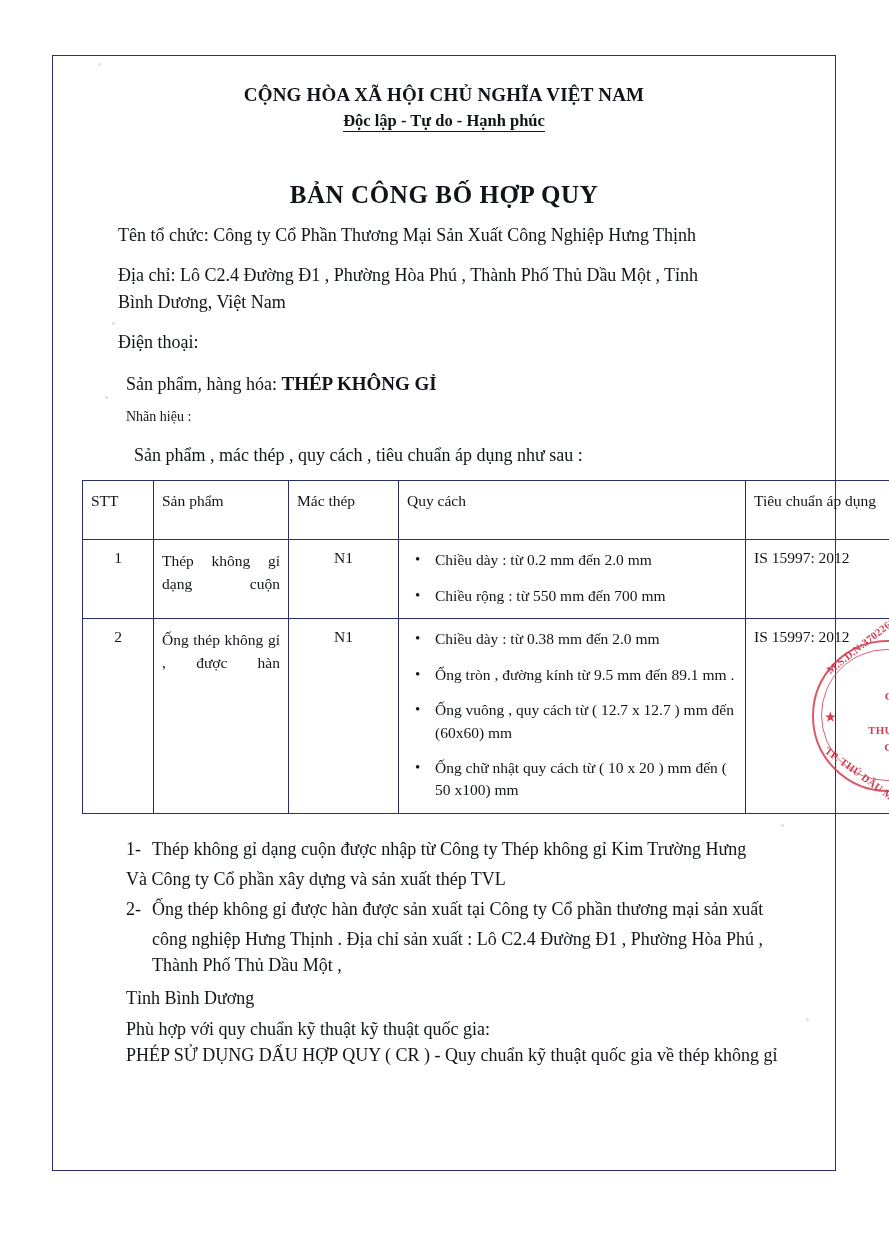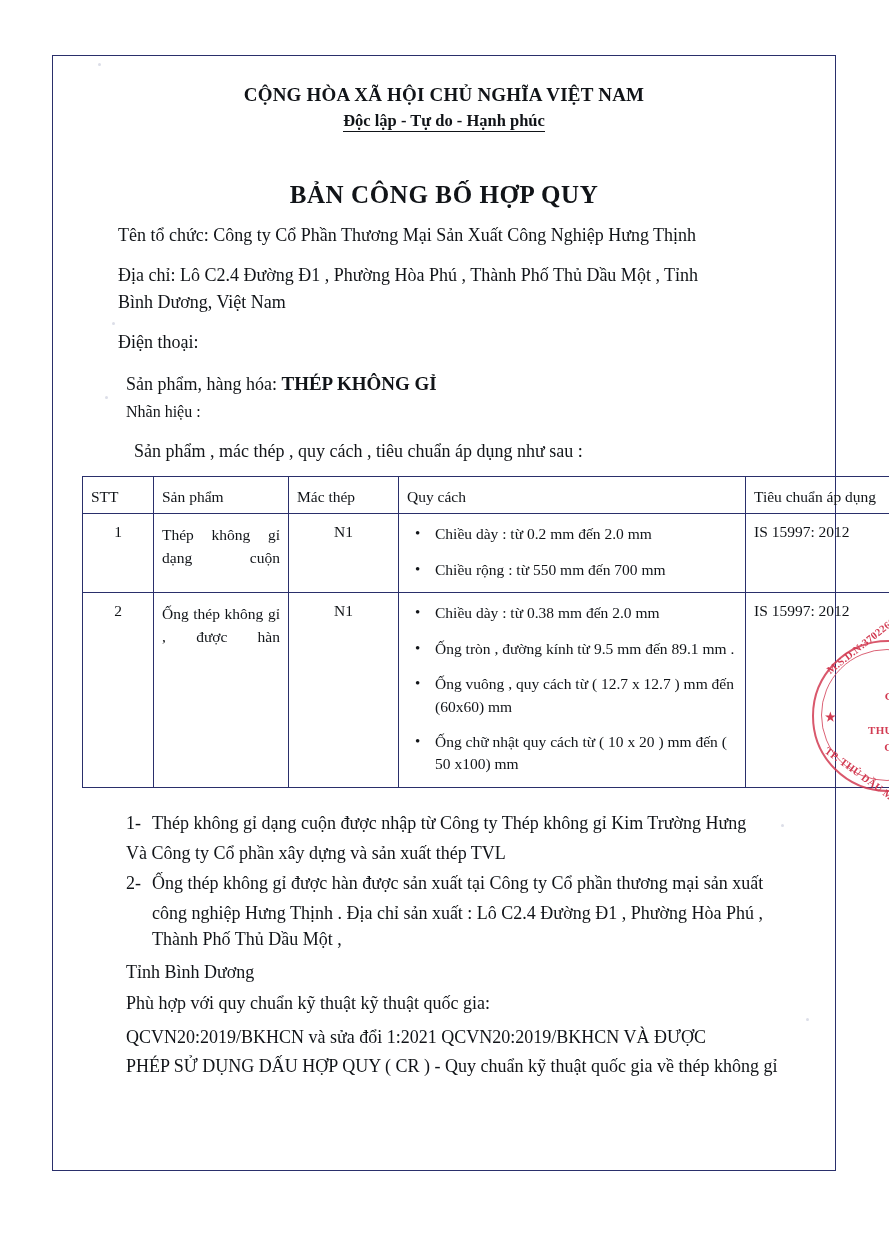--- a/index.html
+++ b/index.html
@@ -77,22 +77,22 @@
   .product-line {
     font-size: 18px;
     margin-top: 18px;
     padding-left: 44px;
   }
   .product-line .pname {
     font-weight: bold;
     font-size: 19px;
   }
   .brand-line {
-    font-size: 16px;
-    margin-top: 8px;
+    font-size: 14px;
+    margin-top: 14px;
     padding-left: 44px;
   }
   .spec-intro {
     font-size: 18px;
     margin-top: 20px;
     padding-left: 52px;
   }
   table.spec {
     margin-top: 14px;
     width: 722px;
@@ -103,21 +103,21 @@
   table.spec th, table.spec td {
     border: 1px solid #2a2f6b;
     vertical-align: top;
     font-size: 15.5px;
     padding: 9px 8px;
   }
   table.spec th {
     font-weight: normal;
     text-align: left;
     padding-top: 11px;
-    padding-bottom: 7px;
+    padding-bottom: 29px;
   }
   th.c-stt, td.c-stt { width: 54px; text-align: center; }
   th.c-prod, td.c-prod { width: 118px; }
   th.c-mac, td.c-mac { width: 93px; text-align: center; }
   th.c-quy, td.c-quy { width: 330px; }
   th.c-std, td.c-std { width: 127px; }
   td.c-prod {
     text-align: justify;
     text-align-last: justify;
     line-height: 1.5;
@@ -336,21 +336,20 @@
         <div class="note-num">2-</div>
         <div class="note-body">Ống thép không gỉ được hàn được sản xuất tại Công ty Cổ phần thương mại sản xuất</div>
       </div>
       <div class="note-cont2">công nghiệp Hưng Thịnh . Địa chỉ sản xuất : Lô C2.4 Đường Đ1 , Phường Hòa Phú ,</div>
       <div class="note-cont2">Thành Phố Thủ Dầu Một ,</div>
     </div>
 
     <div class="tail-line">Tỉnh Bình Dương</div>
     <div class="tail-line">Phù hợp với quy chuẩn kỹ thuật kỹ thuật quốc gia:</div>
 
-    <div class="tail-block">QCVN20:2019/BKHCN và sửa đổi 1:2021  QCVN20:2019/BKHCN VÀ ĐƯỢC</div>
     <div class="tail-block l2" style="margin-top:2px;">PHÉP SỬ DỤNG DẤU HỢP QUY ( CR ) -  Quy chuẩn kỹ thuật quốc gia về thép không gỉ</div>
 
   </div>
 
   <div class="stamp">
     <div class="stamp-ring"></div>
     <div class="stamp-ring2"></div>
     <div class="stamp-text st-top">M.S.D.N:3702266</div>
     <div class="stamp-text st-bottom">TP. THỦ DẦU MỘ</div>
     <div class="stamp-text st-star">★</div>

